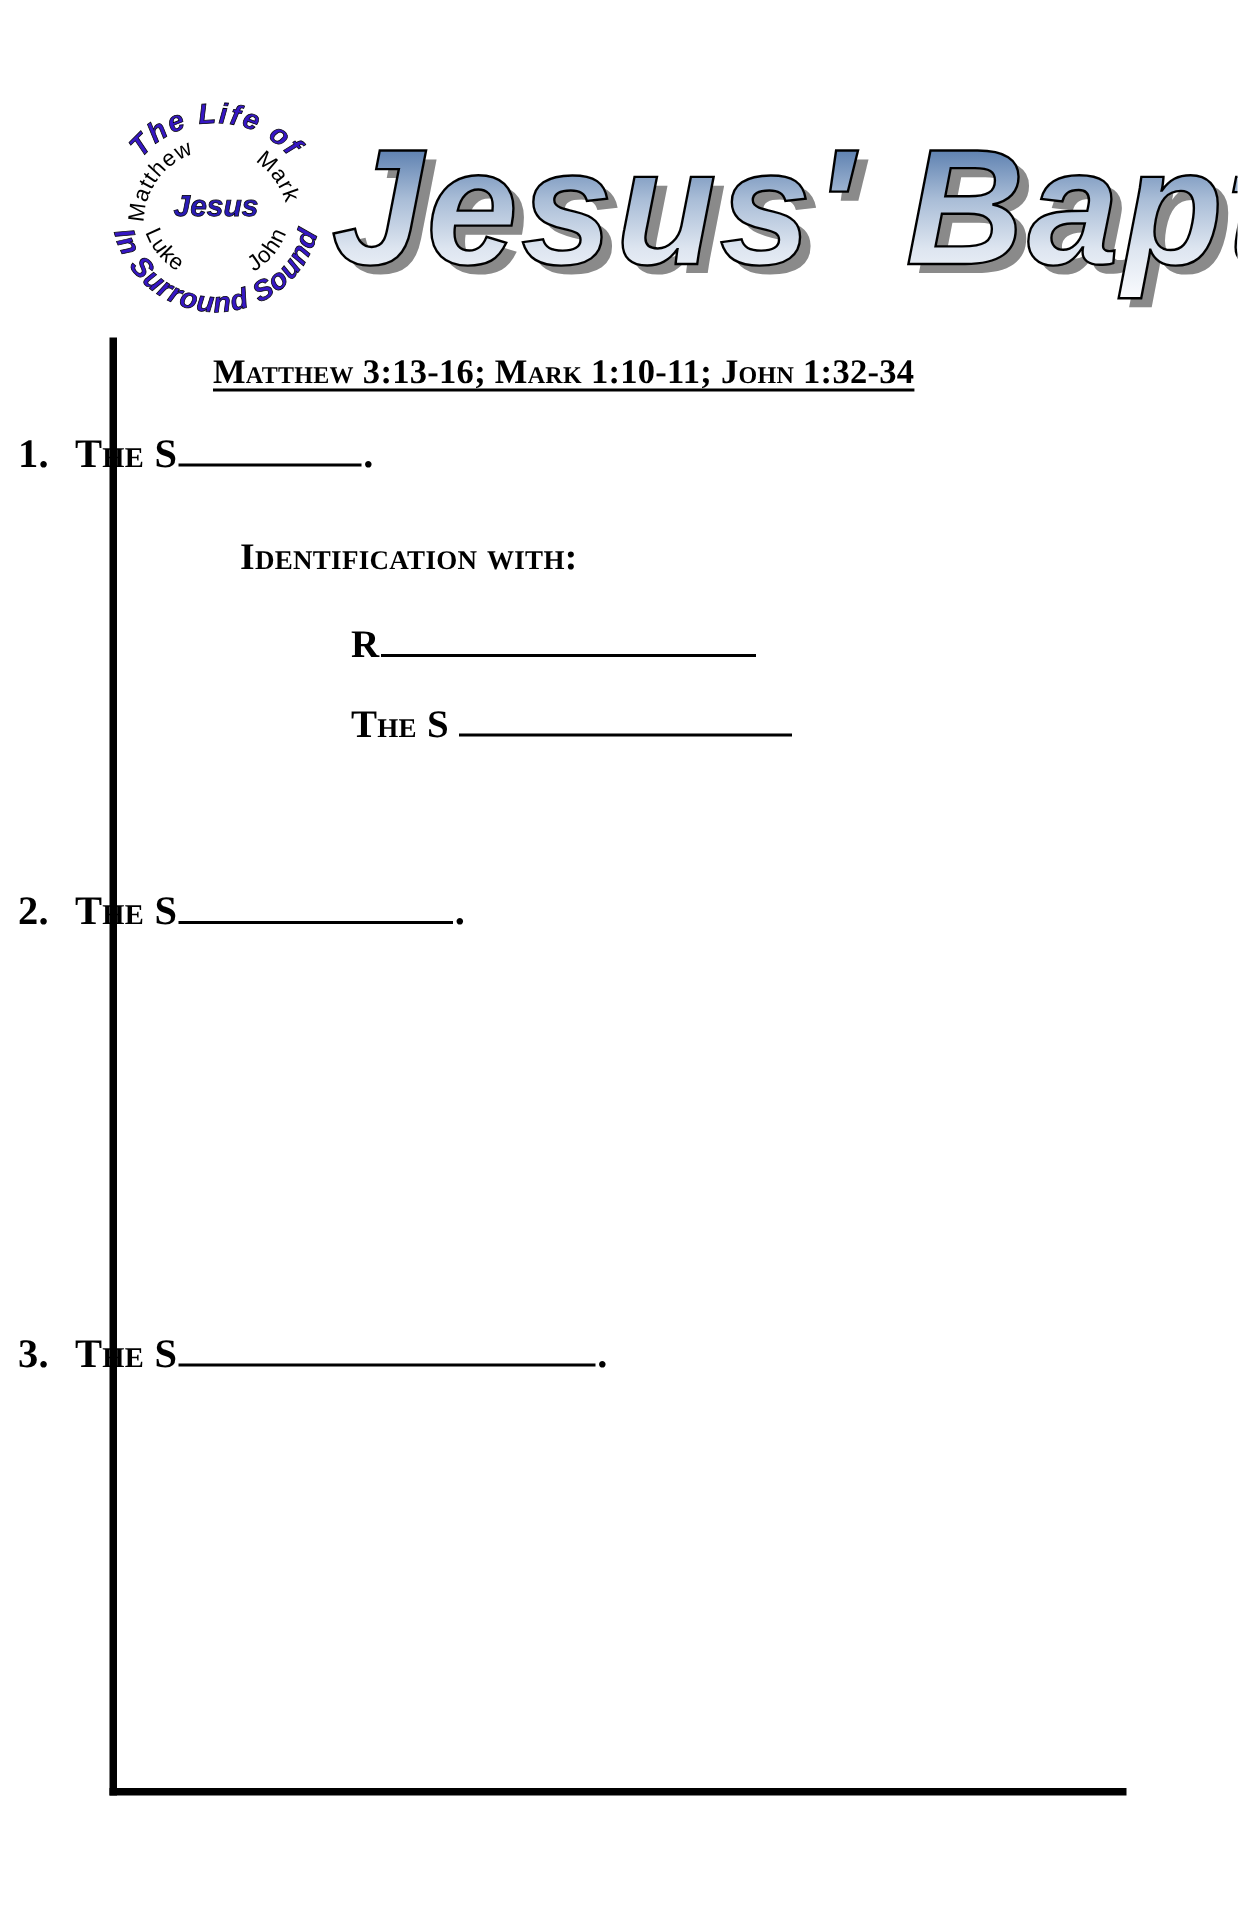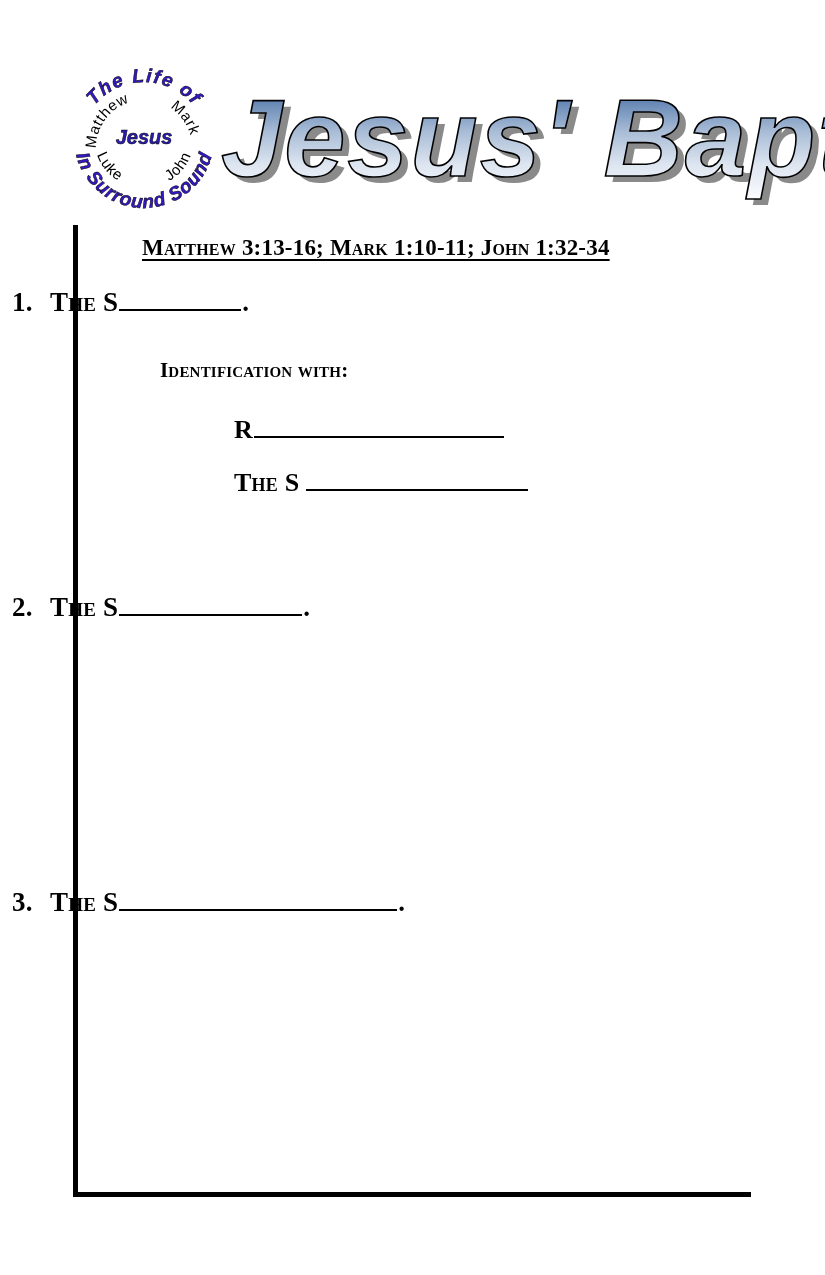--- a/index.html
+++ b/index.html
@@ -105,21 +105,21 @@
     margin: 0 1px;
   }
 
   #item-1 { left: 12px; top: 62px; }
   #item-1 .blank-rule { width: 122px; }
 
   #sub-heading {
     position: absolute;
     left: 160px;
     top: 133px;
-    font-size: 21px;
+    font-size: 25px;
   }
 
   .sub-blank {
     position: absolute;
     font-size: 26px;
     display: flex;
     align-items: baseline;
   }
   #sub-blank-1 { left: 234px; top: 190px; }
   #sub-blank-1 .blank-rule { width: 250px; }

